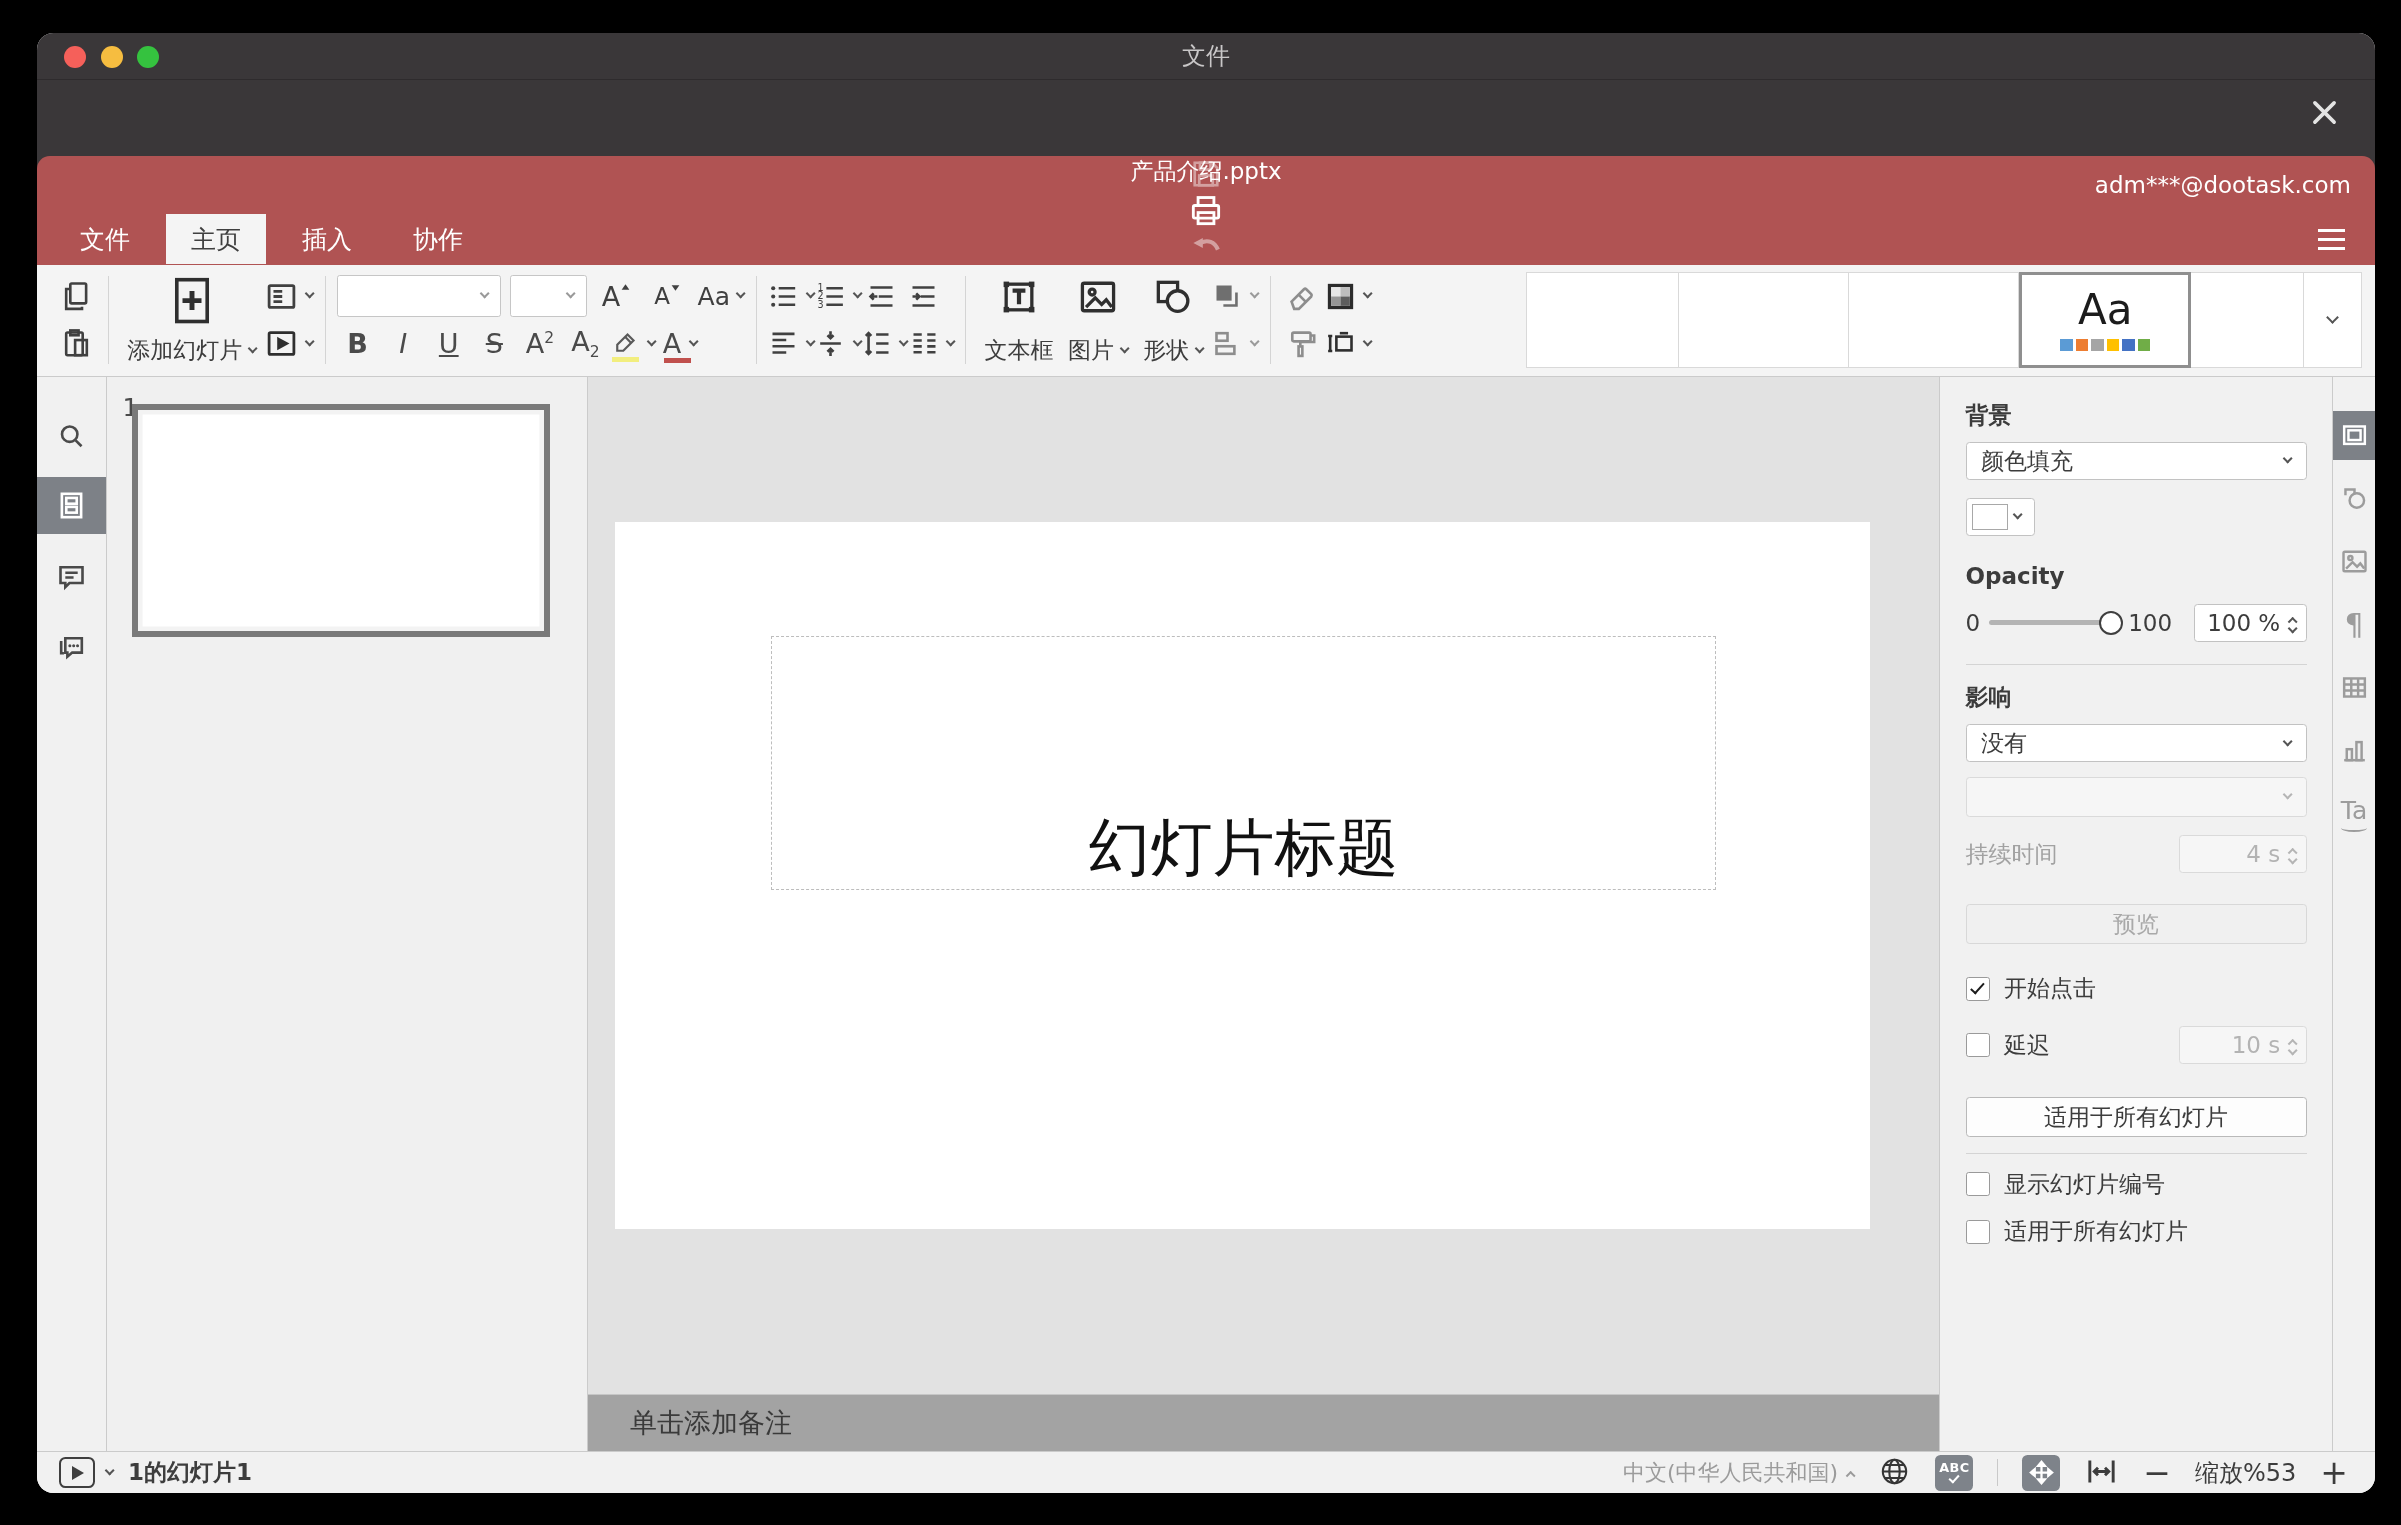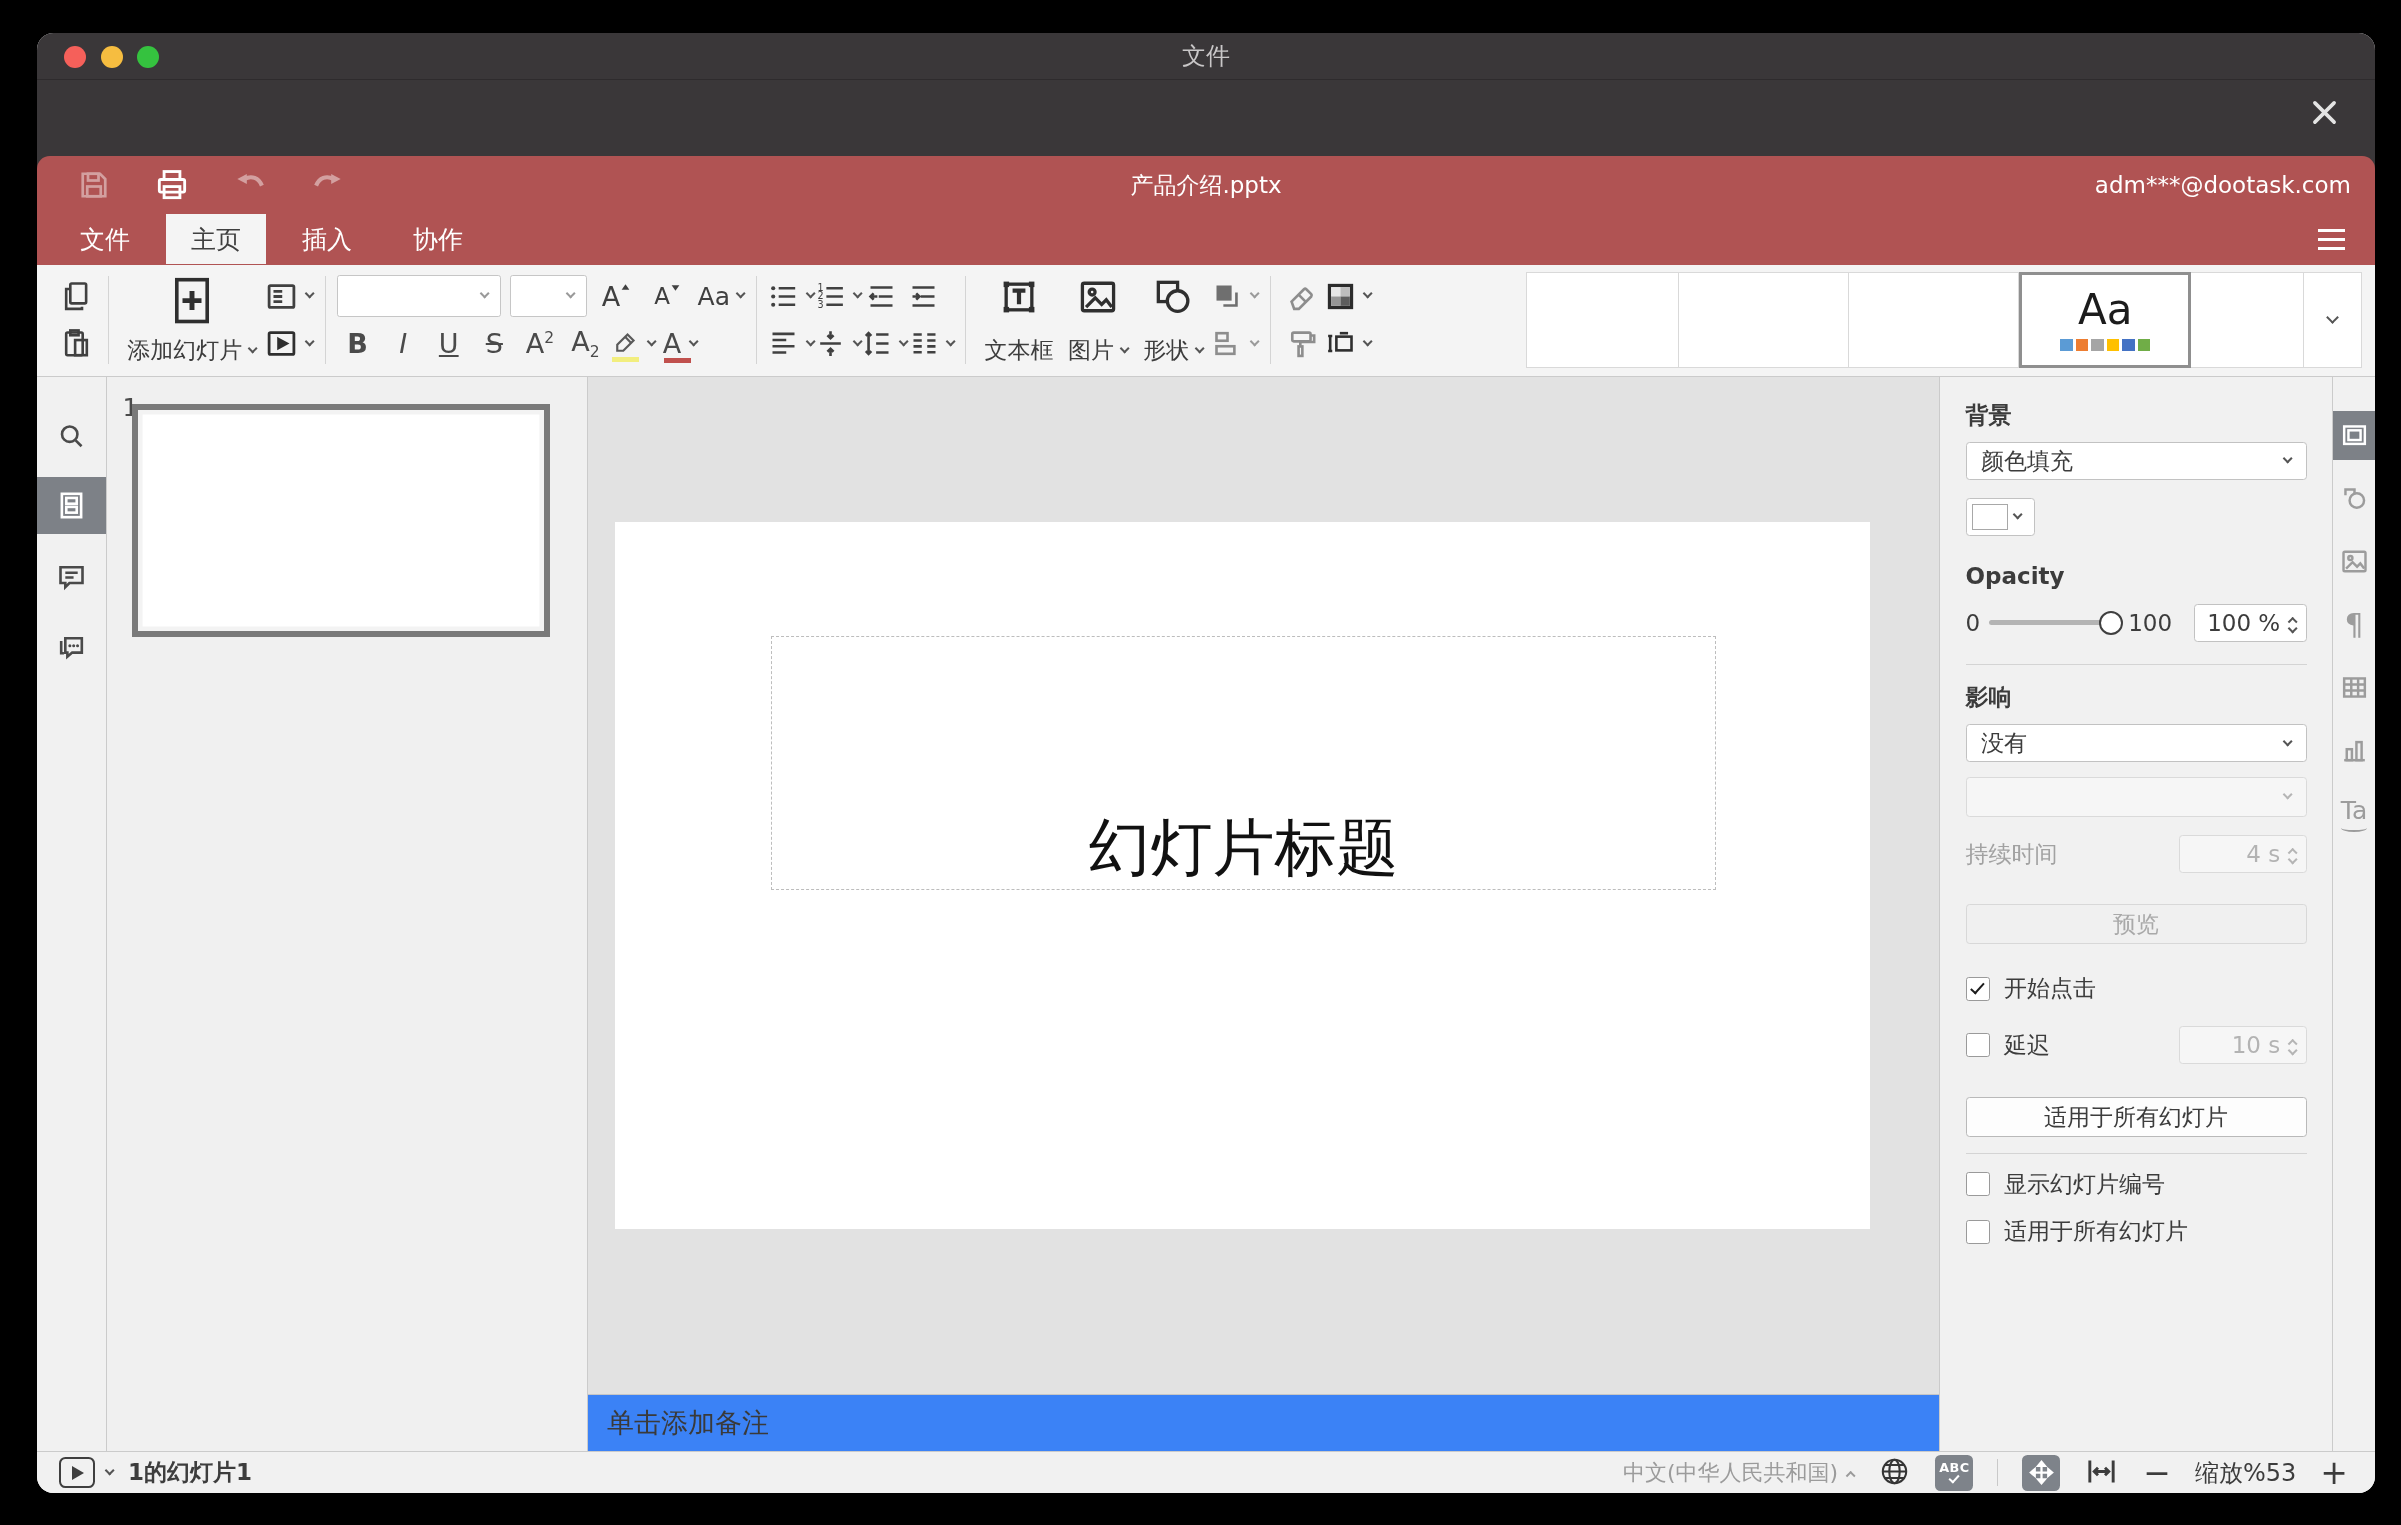--- a/index.html
+++ b/index.html
@@ -12,21 +12,21 @@
   .titlebar { position:relative; height:47px; border-bottom:0.9px solid #2e2b2d; }
   .lights { position:absolute; left:27px; top:12.8px; display:flex; gap:14.6px; }
   .light { width:22px; height:22px; border-radius:50%; }
   .light.red { background:#f5605a; } .light.yellow { background:#f6bd40; } .light.green { background:#35c23f; }
   .win-title { text-align:center; line-height:47px; font-size:24px; color:#c9c7c8; }
   .subbar { position:relative; height:76px; }
   .close-x { position:absolute; right:31px; top:12.8px; width:40px; height:40px; display:flex; align-items:center; justify-content:center; cursor:default; }
 
   
   .redbar { position:absolute; top:123px; left:0; right:0; height:109px; background:#b05353; border-radius:12.8px 12.8px 0 0; }
-  .red-top { position:relative; height:58px; display:flex; align-items:center; padding-left:37px; }
+  .red-top { position:relative; height:58px; display:flex; align-items:center; padding-left:37px;flex-direction:column; }
   .red-top .ibtn { width:40px; height:40px; display:flex; align-items:center; justify-content:center; margin-right:38px; }
   .faded { opacity:.45; }
   .doc-title { position:absolute; left:0; right:0; text-align:center; font-size:23px; color:#fff; pointer-events:none; }
   .user-email { position:absolute; right:24px; top:0; line-height:58px; font-size:23px; color:#fff; }
   .red-tabs { display:flex; align-items:stretch; height:50px; padding-left:18px; position:relative; }
   .tab { padding:0 25px; display:flex; align-items:center; font-size:25px; color:#fff; margin-right:11px; }
   .tab.active { background:#f4f4f4; color:#3f3f3f; }
   .hamburger { position:absolute; right:25.5px; top:9px; width:36px; height:33px; display:flex; flex-direction:column; justify-content:center; gap:6.4px; }
   .hamburger span { display:block; width:27px; height:2.7px; background:#fff; margin:0 auto; }
 
@@ -68,21 +68,21 @@
   .thumb-num { position:absolute; left:15.5px; top:16.4px; font-size:25px; color:#4a4a4a; }
   .thumb { position:absolute; left:25px; top:26.5px; width:418px; height:233px; background:#fff; border:6.4px solid #7a7a7a; box-shadow:inset 0 0 0 4.6px #f3f3f3; }
   .center { flex:1; display:flex; flex-direction:column; background:#e2e2e2; }
   .canvas { flex:1; position:relative; overflow:hidden; }
   .slide { position:absolute; left:27px; top:145px; width:1255px; height:707px; background:#fff; }
   .ph { position:absolute; left:156px; width:945px; border:1.8px dashed #bdbdbd; display:flex; justify-content:center; }
   .ph.title { top:114px; height:254px; align-items:flex-end; padding-bottom:9px; }
   .ph.subtitle { top:371px; height:172px; align-items:flex-start; padding-top:12.8px; }
   .slide-title-text { font-size:62px; color:#111; line-height:1.05; }
   .slide-sub-text { font-size:35px; color:#1a1a1a; }
-  .notes { height:57px; border-top:0.9px solid #c6c6c6; display:flex; align-items:center; padding-left:19px; font-size:27px; color:#3a3a3a; background:#3b82f6; }
+  .notes { height:57px; border-top:0.9px solid #c6c6c6; display:flex; align-items:center; padding-left:42px; font-size:27px; color:#3a3a3a; background:#a3a3a3; }
 
   
   .props { width:393px; background:#f1f1f1; border-left:0.9px solid #cbcbcb; padding:23px 25.5px 0 25.5px; font-size:23px; color:#3c3c3c; }
   .p-label { font-weight:bold; font-size:23px; }
   .select { margin-top:11px; height:38px; background:#fff; border:0.9px solid #c2c2c2; border-radius:3.6px; display:flex; align-items:center; padding:0 14.6px; }
   .select .tx { flex:1; }
   .select.dis { background:#f6f6f6; border-color:#dadada; color:#b0b0b0; }
   .swatch-btn { margin-top:18px; width:69px; height:38px; background:#fff; border:0.9px solid #c2c2c2; border-radius:3.6px; display:flex; align-items:center; padding:0 5.5px; gap:6.4px; }
   .swatch { width:36px; height:25.5px; border:0.9px solid #a8a8a8; }
   .op-row { margin-top:14.6px; display:flex; align-items:center; gap:9px; }

